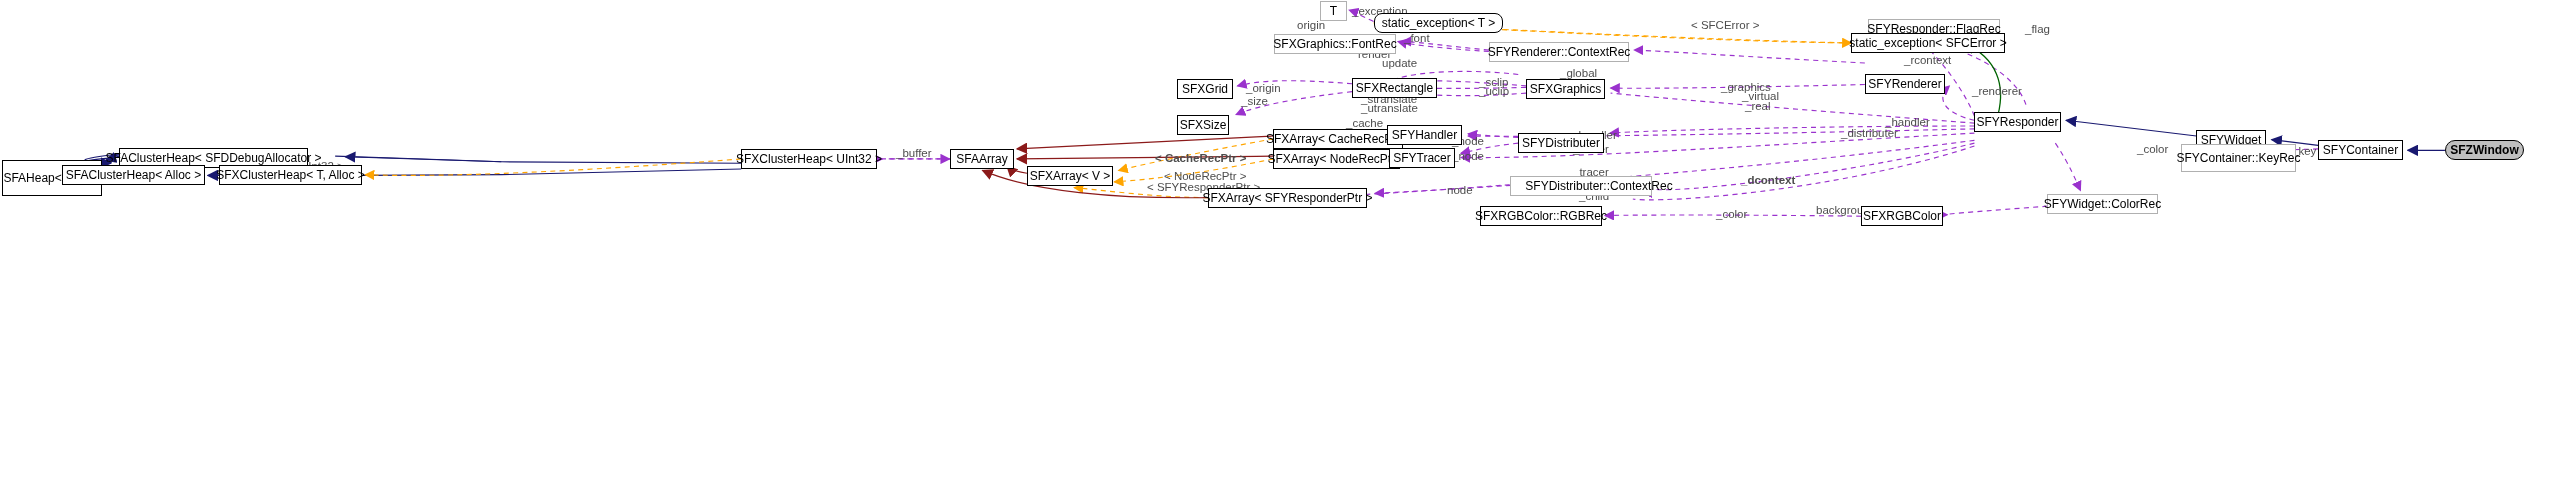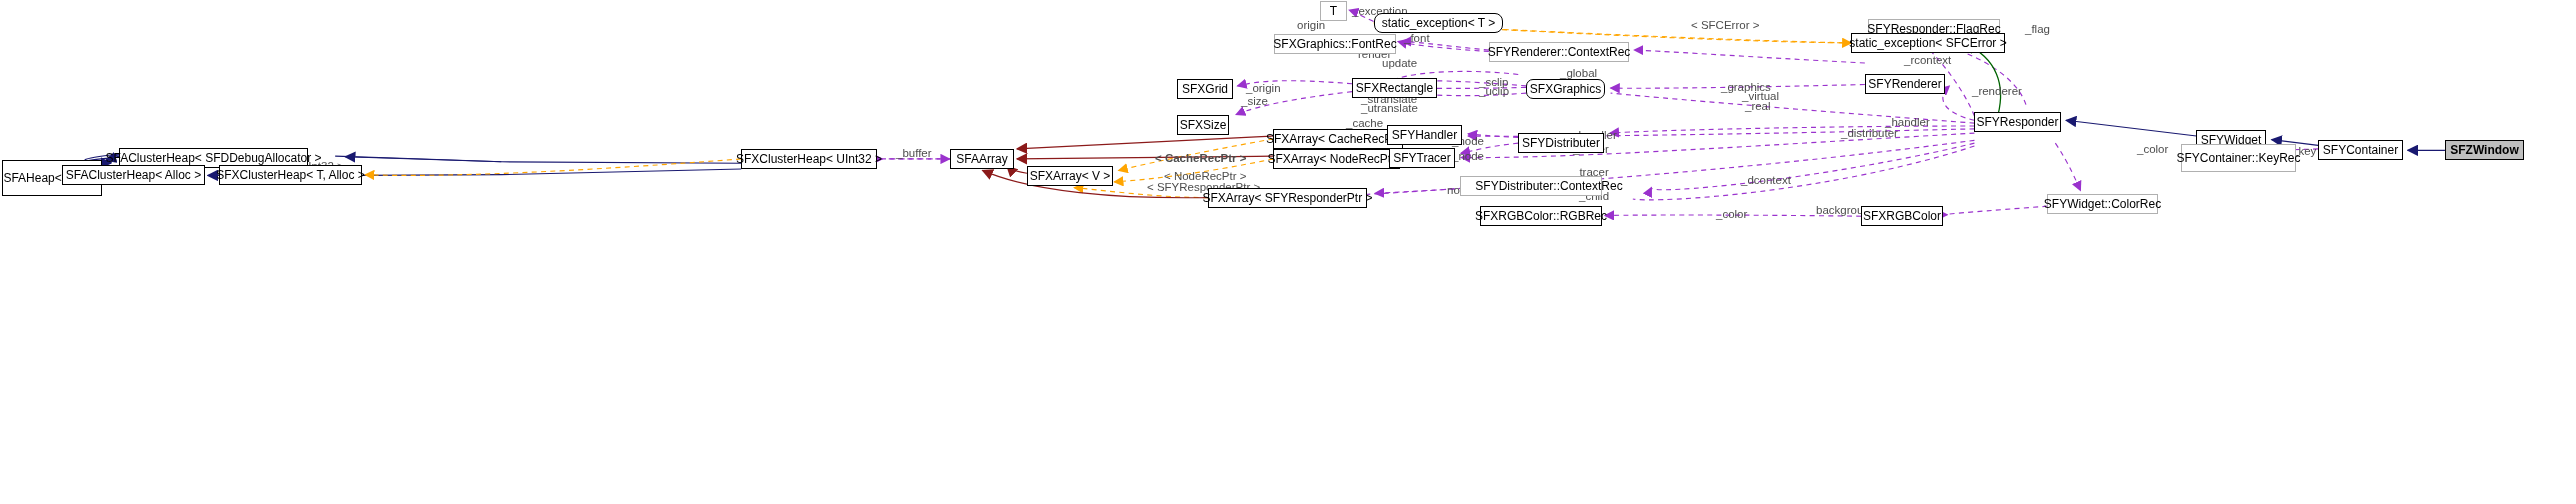--- a/index.html
+++ b/index.html
@@ -141,41 +141,41 @@
 
   <div id="nodes">
       <div class="node light" style="left: 1320px; top: 0.7px; width: 27px; height: 20px;">T</div>
       <div class="node solid" style="left: 1374px; top: 13px; width: 129px; height: 20px; border-radius: 8px;">static_exception&lt; T &gt;</div>
       <div class="node light" style="left: 1868px; top: 19.3px; width: 132px; height: 20px;">SFYResponder::FlagRec</div>
       <div class="node solid" style="left: 1851px; top: 33px; width: 154px; height: 20px;">static_exception&lt; SFCError &gt;</div>
       <div class="node light" style="left: 1274px; top: 34px; width: 122px; height: 20px;">SFXGraphics::FontRec</div>
       <div class="node light" style="left: 1489px; top: 42px; width: 140px; height: 20px;">SFYRenderer::ContextRec</div>
       <div class="node solid" style="left: 1177px; top: 79px; width: 56px; height: 20px;">SFXGrid</div>
       <div class="node solid" style="left: 1352px; top: 78px; width: 85px; height: 20px;">SFXRectangle</div>
-      <div class="node solid" style="left: 1526px; top: 79px; width: 79px; height: 20px; border-radius: 7px;">SFXGraphics</div>
+      <div class="node solid" style="left: 1526px; top: 79px; width: 79px; height: 20px;">SFXGraphics</div>
       <div class="node solid" style="left: 1865px; top: 74px; width: 80px; height: 20px;">SFYRenderer</div>
       <div class="node solid" style="left: 1177px; top: 115px; width: 52px; height: 20px;">SFXSize</div>
       <div class="node solid" style="left: 1974px; top: 112px; width: 87px; height: 20px;">SFYResponder</div>
       <div class="node solid" style="left: 1273px; top: 129px; width: 130px; height: 20px;">SFXArray&lt; CacheRecPtr &gt;</div>
       <div class="node solid" style="left: 1387px; top: 125px; width: 75px; height: 20px;">SFYHandler</div>
       <div class="node solid" style="left: 2196px; top: 130px; width: 70px; height: 20px;">SFYWidget</div>
       <div class="node solid" style="left: 1518px; top: 133px; width: 86px; height: 20px;">SFYDistributer</div>
       <div class="node solid" style="left: 1273px; top: 149px; width: 127px; height: 20px;">SFXArray&lt; NodeRecPtr &gt;</div>
       <div class="node solid" style="left: 1389px; top: 148px; width: 66px; height: 20px;">SFYTracer</div>
       <div class="node solid" style="left: 2318px; top: 140px; width: 85px; height: 20px;">SFYContainer</div>
-      <div class="node current" style="left: 2445px; top: 140px; width: 79px; height: 20px;">SFZWindow</div>
+      <div class="node current" style="left: 2445px; top: 140px; width: 79px; height: 20px; border-radius: 10px;">SFZWindow</div>
       <div class="node light" style="left: 2181px; top: 144px; width: 115px; height: 28px;">SFYContainer::KeyRec</div>
       <div class="node solid" style="left: 2.1px; top: 160px; width: 100px; height: 36px;">SFAHeap&lt; Alloc &gt;</div>
       <div class="node solid" style="left: 119px; top: 148px; width: 189px; height: 20px;">SFAClusterHeap&lt; SFDDebugAllocator &gt;</div>
       <div class="node solid" style="left: 741px; top: 149px; width: 136px; height: 20px;">SFXClusterHeap&lt; UInt32 &gt;</div>
       <div class="node solid" style="left: 950px; top: 149px; width: 64px; height: 20px;">SFAArray</div>
       <div class="node solid" style="left: 62px; top: 165px; width: 143px; height: 20px;">SFAClusterHeap&lt; Alloc &gt;</div>
       <div class="node solid" style="left: 219px; top: 165px; width: 143px; height: 20px;">SFXClusterHeap&lt; T, Alloc &gt;</div>
       <div class="node solid" style="left: 1027px; top: 166px; width: 86px; height: 20px;">SFXArray&lt; V &gt;</div>
-      <div class="node light" style="left: 1460px; top: 176px; width: 142px; height: 20px; padding-left: 36px;">SFYDistributer::ContextRec</div>
+      <div class="node light" style="left: 1510px; top: 176px; width: 142px; height: 20px; padding-left: 36px;">SFYDistributer::ContextRec</div>
       <div class="node solid" style="left: 1208px; top: 188px; width: 159px; height: 20px;">SFXArray&lt; SFYResponderPtr &gt;</div>
       <div class="node light" style="left: 2047px; top: 194px; width: 111px; height: 20px;">SFYWidget::ColorRec</div>
       <div class="node solid" style="left: 1480px; top: 206px; width: 122px; height: 20px;">SFXRGBColor::RGBRec</div>
       <div class="node solid" style="left: 1861px; top: 206px; width: 82px; height: 20px;">SFXRGBColor</div>
     </div>
   <div id="labels">
       <span class="elabel" style="left: 1352px; top: 5px; color: rgb(77, 77, 77);">_exception</span>
       <span class="elabel" style="left: 1297px; top: 18.6px; color: rgb(77, 77, 77);">origin</span>
       <span class="elabel" style="left: 1691px; top: 19.3px; color: rgb(77, 77, 77);">&lt; SFCError &gt;</span>
       <span class="elabel" style="left: 2025px; top: 23px; color: rgb(77, 77, 77);">_flag</span>
@@ -202,21 +202,21 @@
       <span class="elabel" style="left: 1452px; top: 135px; color: rgb(77, 77, 77);">_node</span>
       <span class="elabel" style="left: 1572px; top: 129px; color: rgb(77, 77, 77);">_handler</span>
       <span class="elabel" style="left: 2292px; top: 145px; color: rgb(77, 77, 77);">_key</span>
       <span class="elabel" style="left: 1452px; top: 150px; color: rgb(77, 77, 77);">_node</span>
       <span class="elabel" style="left: 1573px; top: 143px; color: rgb(77, 77, 77);">_tracer</span>
       <span class="elabel" style="left: 896px; top: 147px; color: rgb(77, 77, 77);">_buffer</span>
       <span class="elabel" style="left: 290px; top: 160px; color: rgb(77, 77, 77);">&lt; UInt32 &gt;</span>
       <span class="elabel" style="left: 1164px; top: 170px; color: rgb(77, 77, 77);">&lt; NodeRecPtr &gt;</span>
       <span class="elabel" style="left: 1573px; top: 166px; color: rgb(77, 77, 77);">_tracer</span>
       <span class="elabel" style="left: 1147px; top: 181px; color: rgb(77, 77, 77);">&lt; SFYResponderPtr &gt;</span>
-      <span class="elabel" style="left: 1741px; top: 174px; color: rgb(77, 77, 77);">_dcontext</span>
+      <span class="elabel" style="left: 1741px; top: 174px; color: rgb(77, 77, 77); font-weight: bold;">_dcontext</span>
       <span class="elabel" style="left: 1447px; top: 184px; color: rgb(77, 77, 77);">node</span>
       <span class="elabel" style="left: 1579px; top: 190px; color: rgb(77, 77, 77);">_child</span>
       <span class="elabel" style="left: 1816px; top: 204px; color: rgb(77, 77, 77);">background</span>
       <span class="elabel" style="left: 1716px; top: 208px; color: rgb(77, 77, 77);">_color</span>
     </div>
 
 </div>
 
 
 </body></html>

